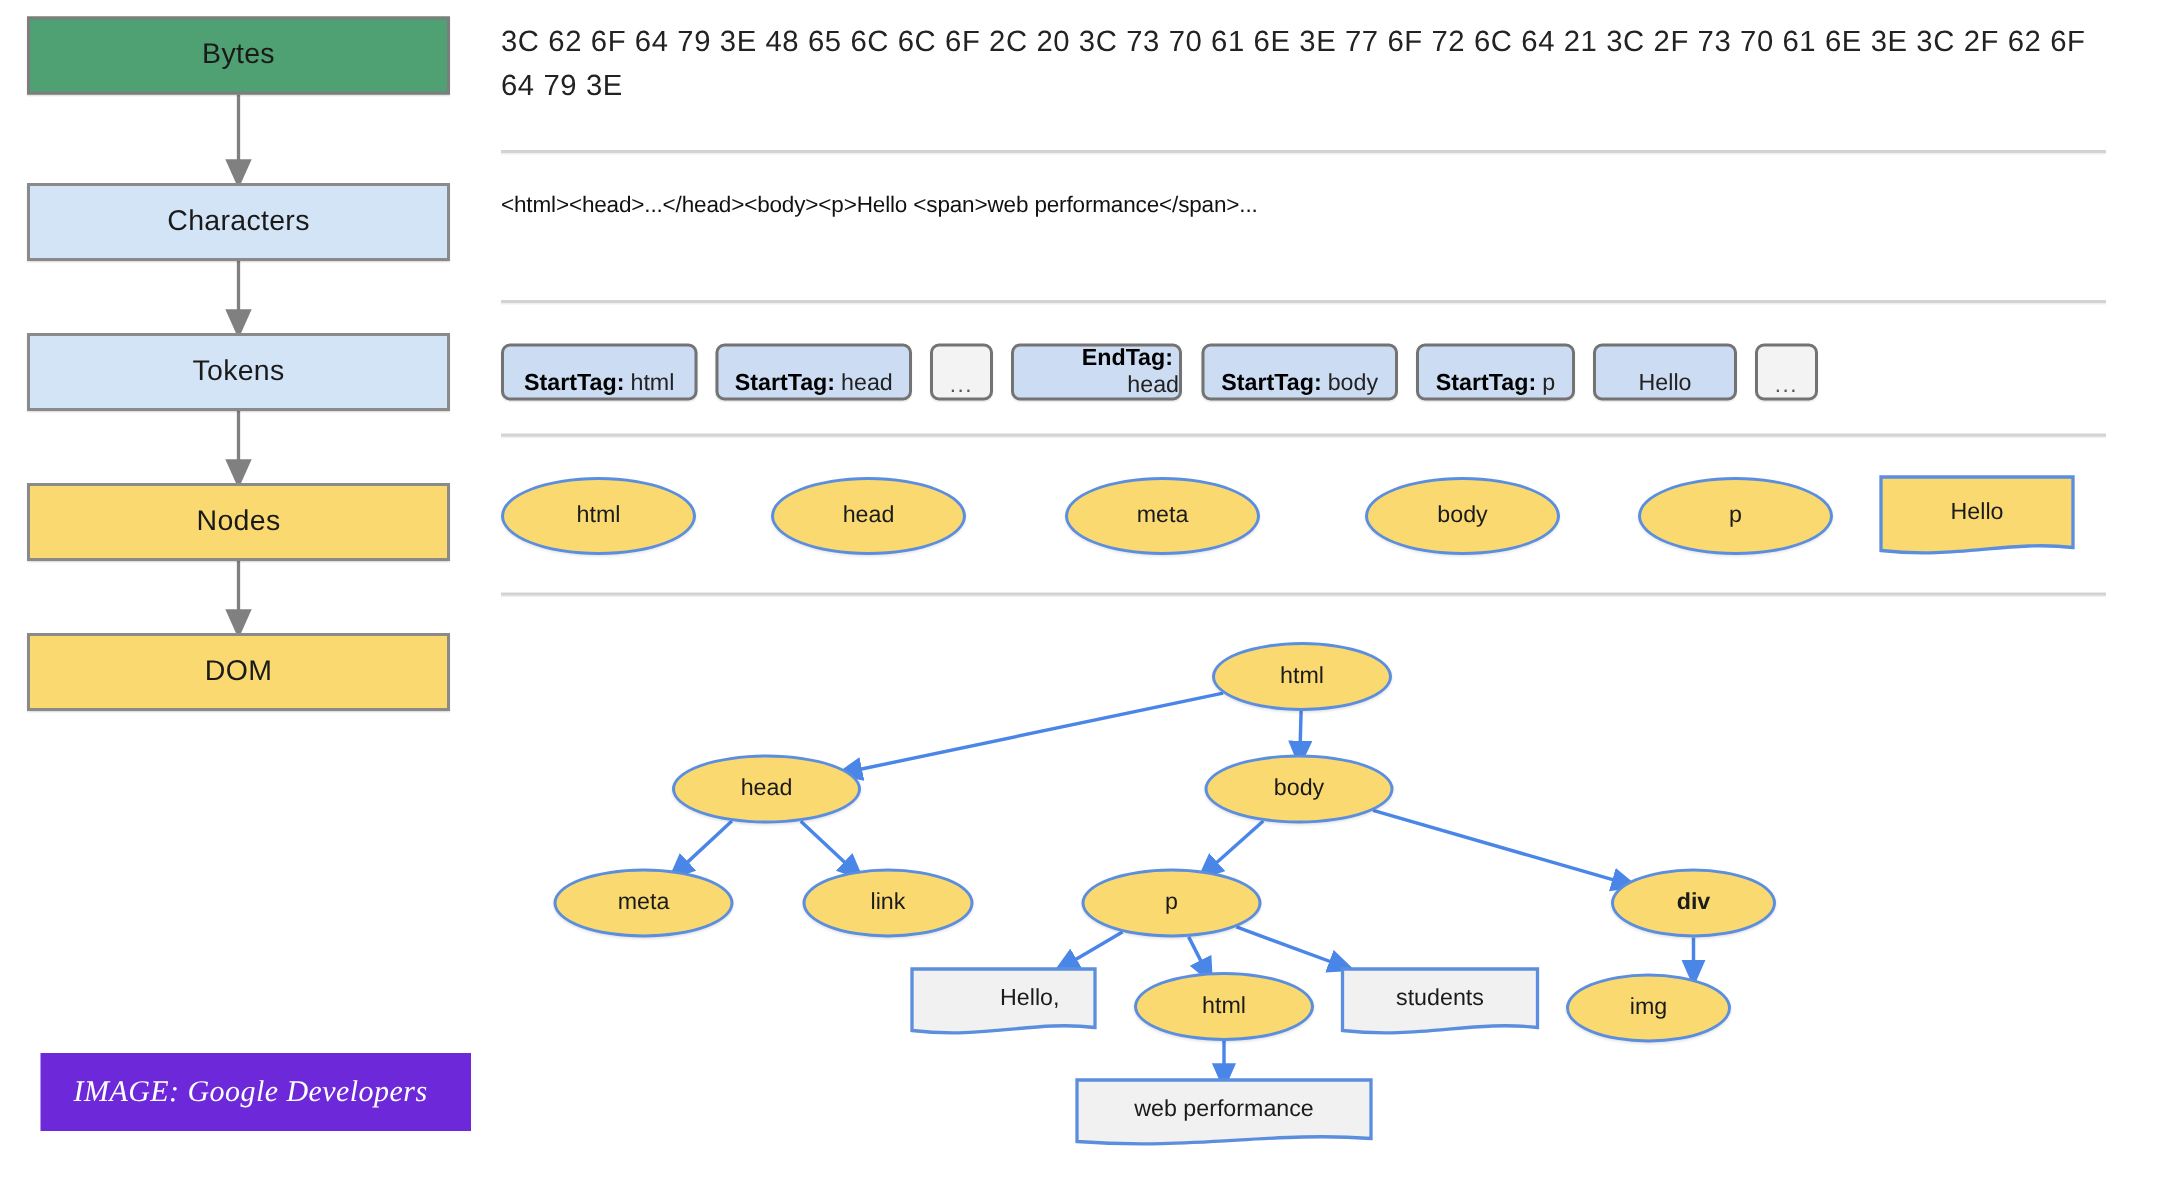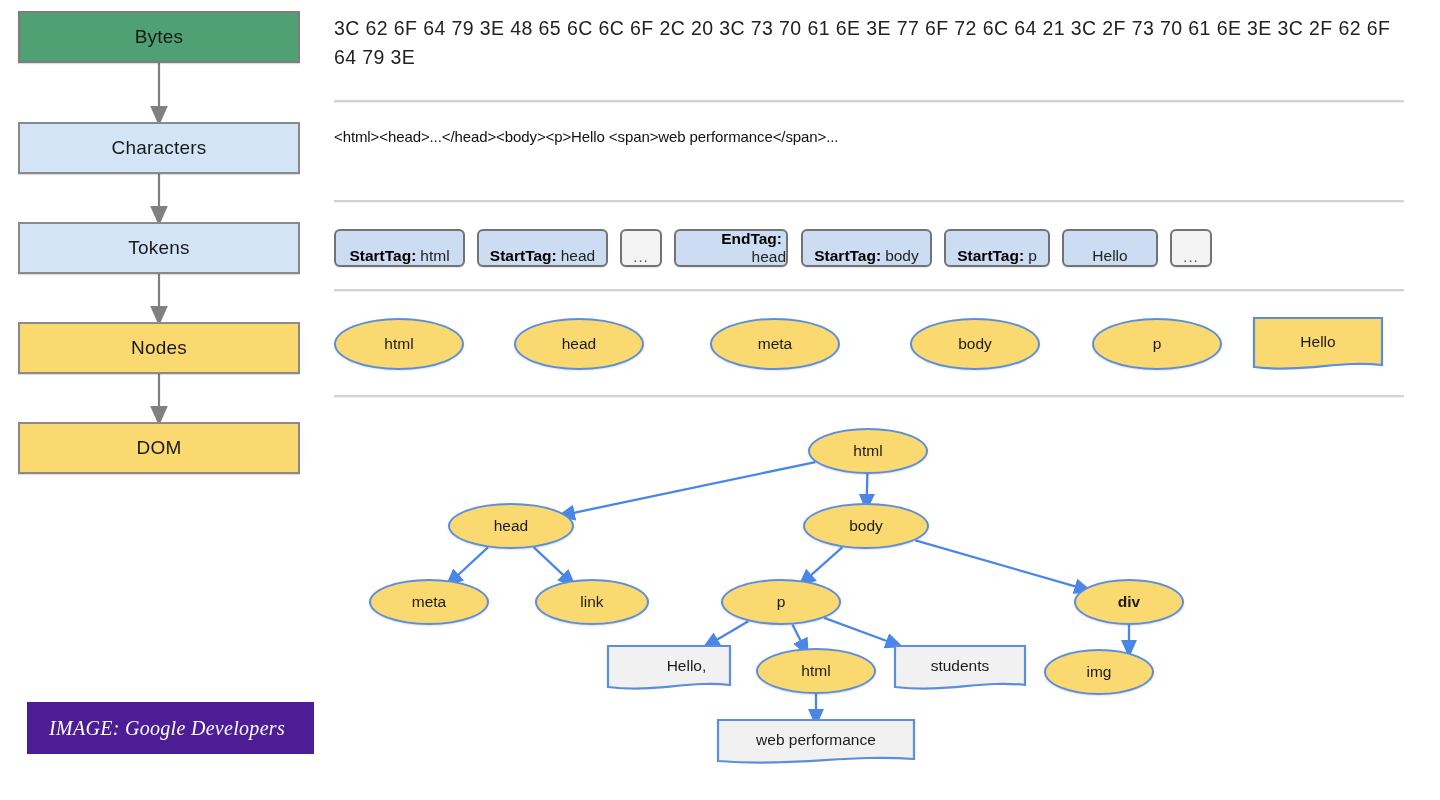--- a/index.html
+++ b/index.html
@@ -92,21 +92,21 @@
     display: flex; align-items: center; justify-content: center;
     font-size: 15.5px; color: #1b1b1b;
   }
   .ttext .tn-label { position: relative; z-index: 2; margin-bottom: 4px; }
   .ttext svg { position: absolute; left: 0; top: 0; }
 
   
   #credit {
     position: absolute; left: 27px; top: 702px;
     width: 287px; height: 52px;
-    background: #4c1d95;
+    background: #6d28d9;
     display: flex; align-items: center;
     padding-left: 22px;
     font-family: "Liberation Serif", serif;
     font-style: italic; font-size: 20px; color: #ffffff;
     letter-spacing: .3px;
   }
 </style>
 </head>
 <body>
 

